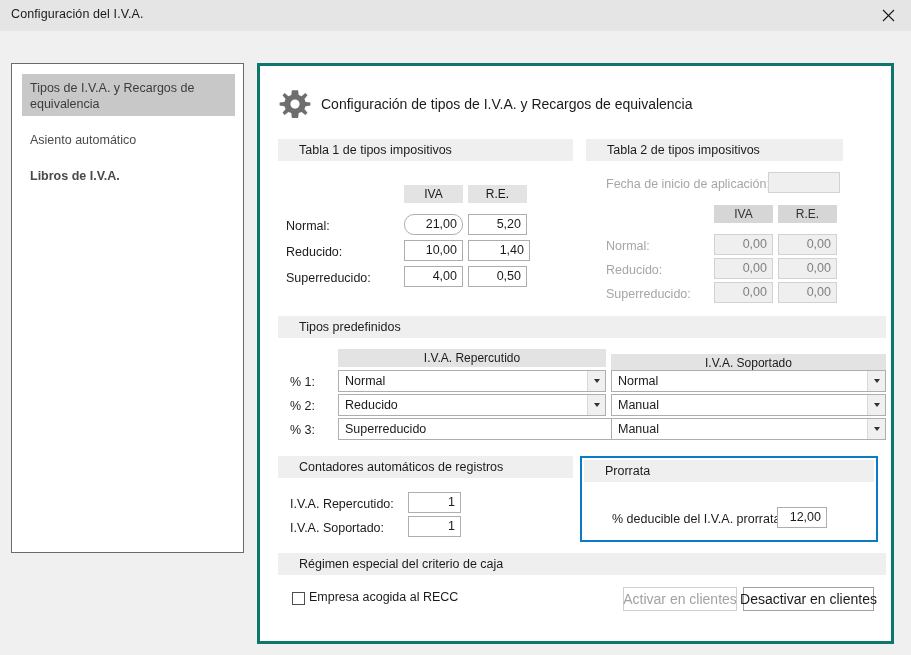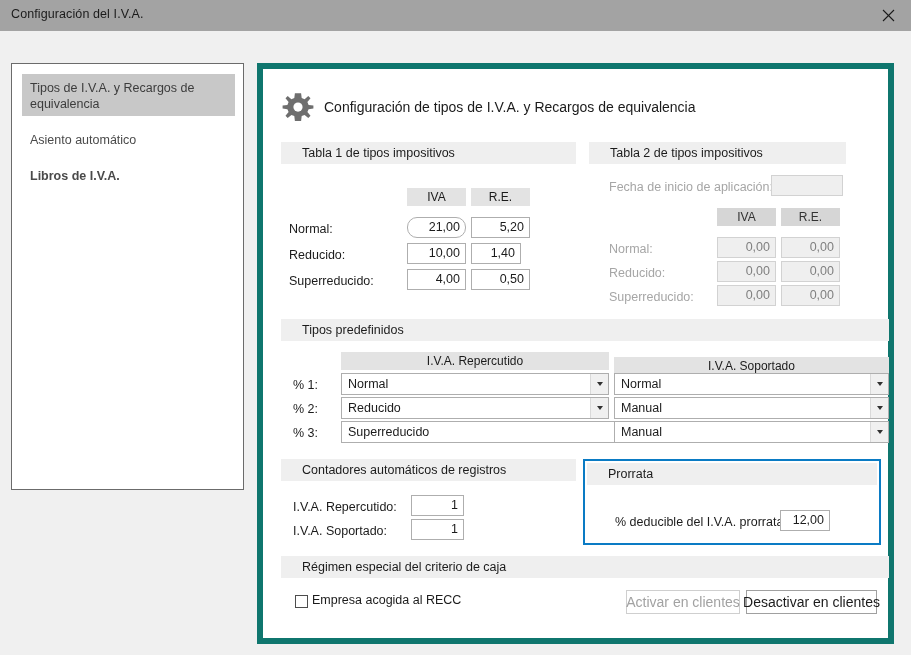--- a/index.html
+++ b/index.html
@@ -9,21 +9,21 @@
     background: #ffffff;
     font-family: "Liberation Sans", sans-serif;
     font-size: 12px;
     color: #1a1a1a;
     overflow: hidden;
   }
 
   
   #titlebar {
     position: absolute; left: 0; top: 0; width: 911px; height: 31px;
-    background: #a3a3a3;
+    background: #e5e5e5;
   }
   #title-text {
     position: absolute; left: 11px; top: 7px;
     font-size: 12.5px; color: #1b1b1b; letter-spacing: 0.1px;
     white-space: nowrap;
   }
   #close-btn {
     position: absolute; right: 0; top: 0; width: 46px; height: 31px;
     display: flex; align-items: center; justify-content: center;
     cursor: default;
@@ -31,21 +31,21 @@
   #close-btn svg { display: block; }
 
   
   #body-area {
     position: absolute; left: 0; top: 31px; width: 911px; height: 624px;
     background: #f0f0f0;
   }
 
   
   #sidebar {
-    position: absolute; left: 11px; top: 32px; width: 233px; height: 427px;
+    position: absolute; left: 11px; top: 32px; width: 233px; height: 490px;
     background: #ffffff;
     border: 1px solid #6b6b6b;
   }
   .side-item {
     position: absolute; left: 10px; width: 213px;
     font-size: 12.5px; color: #4a4a4a;
     padding: 6px 8px 6px 8px;
     line-height: 16px;
     cursor: default;
   }
@@ -54,21 +54,21 @@
     color: #3c3c3c;
   }
   #side-0 { top: 10px; height: 42px; }
   #side-1 { top: 62px; height: 22px; }
   #side-2 { top: 98px; height: 22px; font-weight: bold; }
 
   
   #main-panel {
     position: absolute; left: 257px; top: 32px; width: 637px; height: 581px;
     background: #ffffff;
-    border: 6px solid #0f766e;
+    border: 3px solid #0f766e;
   }
 
   
   #gear-icon {
     position: absolute; left: 18px; top: 22px; width: 34px; height: 34px;
   }
   #panel-heading {
     position: absolute; left: 61px; top: 30px;
     font-size: 14px; color: #1b1b1b; white-space: nowrap;
   }
@@ -238,21 +238,21 @@
 
     <div class="colhdr" style="left:144px; top:119px; width:59px;">IVA</div>
     <div class="colhdr" style="left:208px; top:119px; width:59px;">R.E.</div>
 
     <div class="lbl" style="left:26px; top:152px;">Normal:</div>
     <div class="field" style="left:144px; top:148px; width:59px;border-radius:10px;">21,00</div>
     <div class="field" style="left:208px; top:148px; width:59px;">5,20</div>
 
     <div class="lbl" style="left:26px; top:178px;">Reducido:</div>
     <div class="field" style="left:144px; top:174px; width:59px;">10,00</div>
-    <div class="field" style="left:208px; top:174px; width:50px;">1,40</div>
+    <div class="field" style="left:208px; top:174px; width:62px;">1,40</div>
 
     <div class="lbl" style="left:26px; top:204px;">Superreducido:</div>
     <div class="field" style="left:144px; top:200px; width:59px;">4,00</div>
     <div class="field" style="left:208px; top:200px; width:59px;">0,50</div>
 
     <div class="gbox-header" style="left:326px; top:73px; width:257px;">Tabla 2 de tipos impositivos</div>
 
     <div class="lbl dim" style="left:346px; top:110px;">Fecha de inicio de aplicación:</div>
     <div class="field empty-dim" style="left:508px; top:106px; width:72px;"></div>
 

